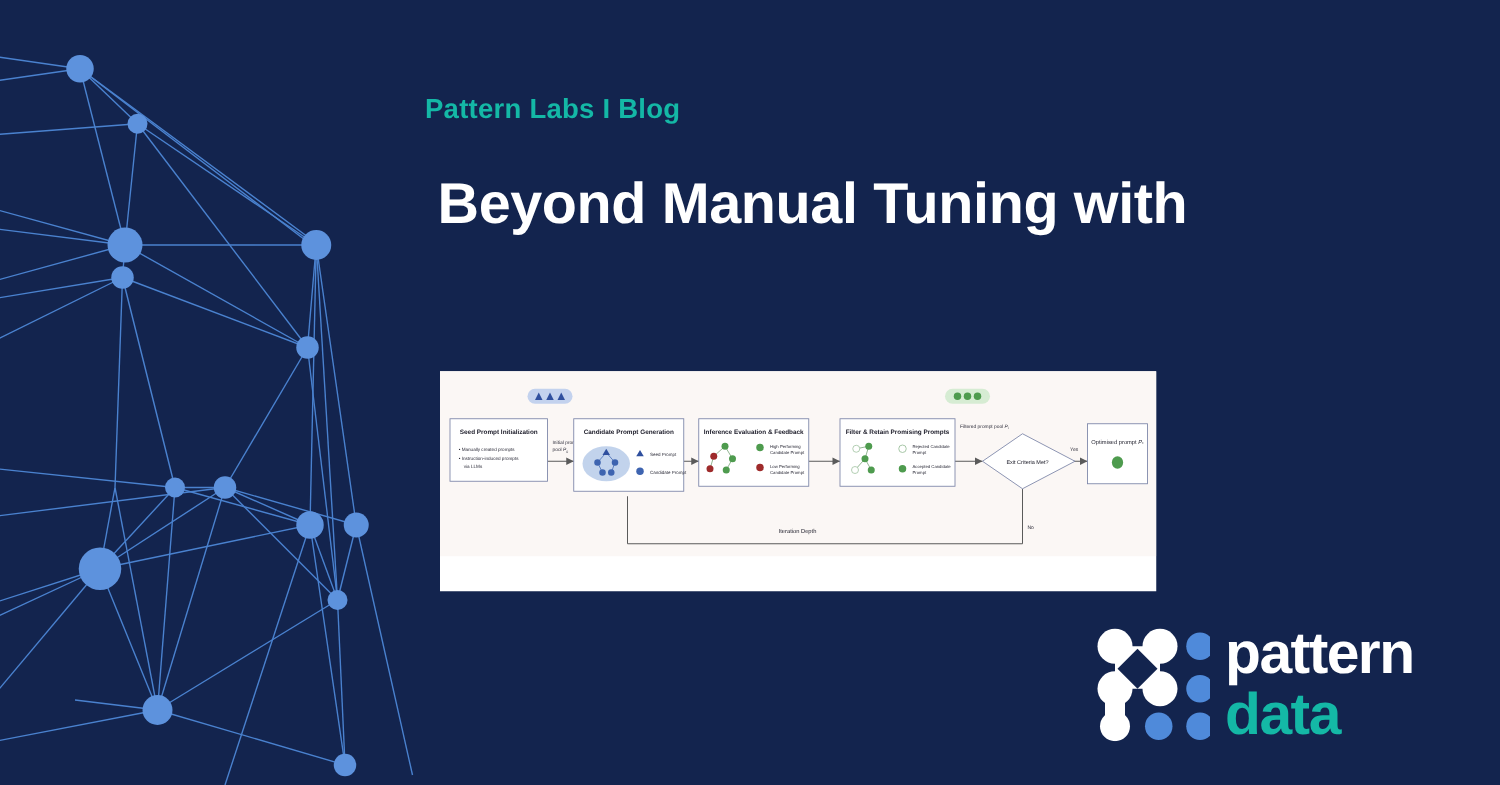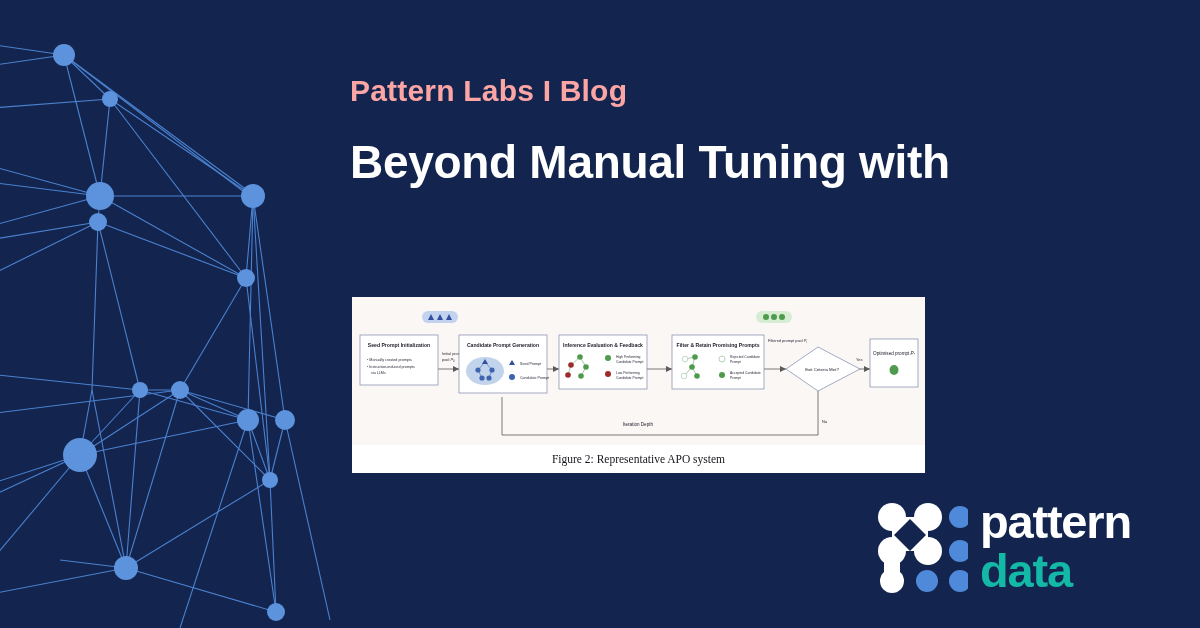--- a/index.html
+++ b/index.html
@@ -33,26 +33,26 @@
     top: 0;
     width: 345px;
     height: 628px;
     overflow: hidden;
   }
   .network-graphic svg { display: block; }
 
   
   .eyebrow {
     position: absolute;
-    left: 350px;
+    left: 340px;
     top: 74px;
-    font-size: 30px;
+    font-size: 22px;
     font-weight: bold;
     letter-spacing: 0.2px;
-    color: #fca5a5;
+    color: #14b8a6;
     white-space: nowrap;
   }
 
   .headline {
     position: absolute;
     left: 350px;
     top: 127px;
     width: 720px;
     font-size: 46px;
     line-height: 70px;
@@ -337,21 +337,20 @@
         <text x="470" y="126" font-family="Liberation Sans, sans-serif" font-size="4" fill="#2b2b38">No</text>
         <text x="286" y="129" font-family="Liberation Sans, sans-serif" font-size="4.6" fill="#1b1b28" text-anchor="middle">Iteration Depth</text>
 
         <g>
           <rect x="518" y="42" width="48" height="48" fill="#ffffff" stroke="#7d86a8" stroke-width="0.7"></rect>
           <text x="542" y="58" font-family="Liberation Sans, sans-serif" font-size="4.6" fill="#1b1b28" text-anchor="middle">Optimised prompt <tspan font-style="italic">P</tspan><tspan font-size="3.2" dy="1">*</tspan></text>
           <ellipse cx="542" cy="73" rx="4.5" ry="5" fill="#4e9b4e"></ellipse>
         </g>
       </svg>
     </div>
-    <div class="figure-caption">Figure 2: Representative APO system</div>
   </div>
 
   <div class="logo">
     <div class="logo-mark">
       <svg width="92" height="92" viewBox="0 0 92 92" xmlns="http://www.w3.org/2000/svg" aria-hidden="true">
 
         <g fill="#ffffff">
 
           <circle cx="16" cy="16" r="14"></circle>
           <circle cx="52" cy="16" r="14"></circle>

